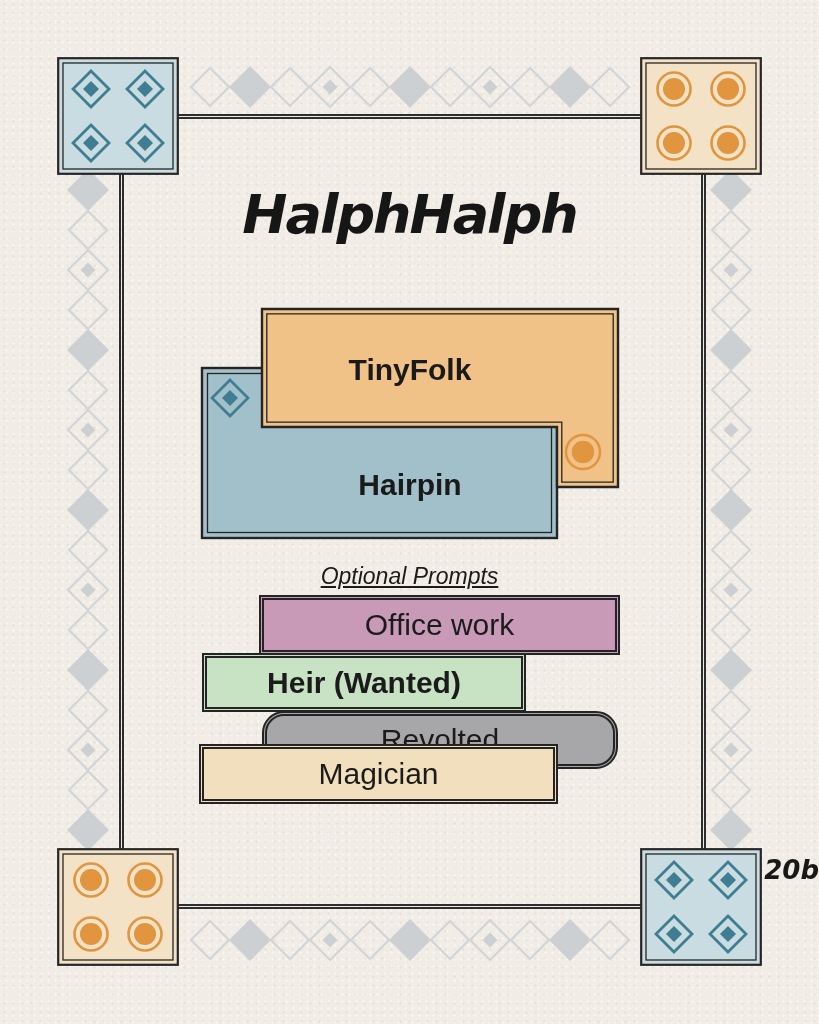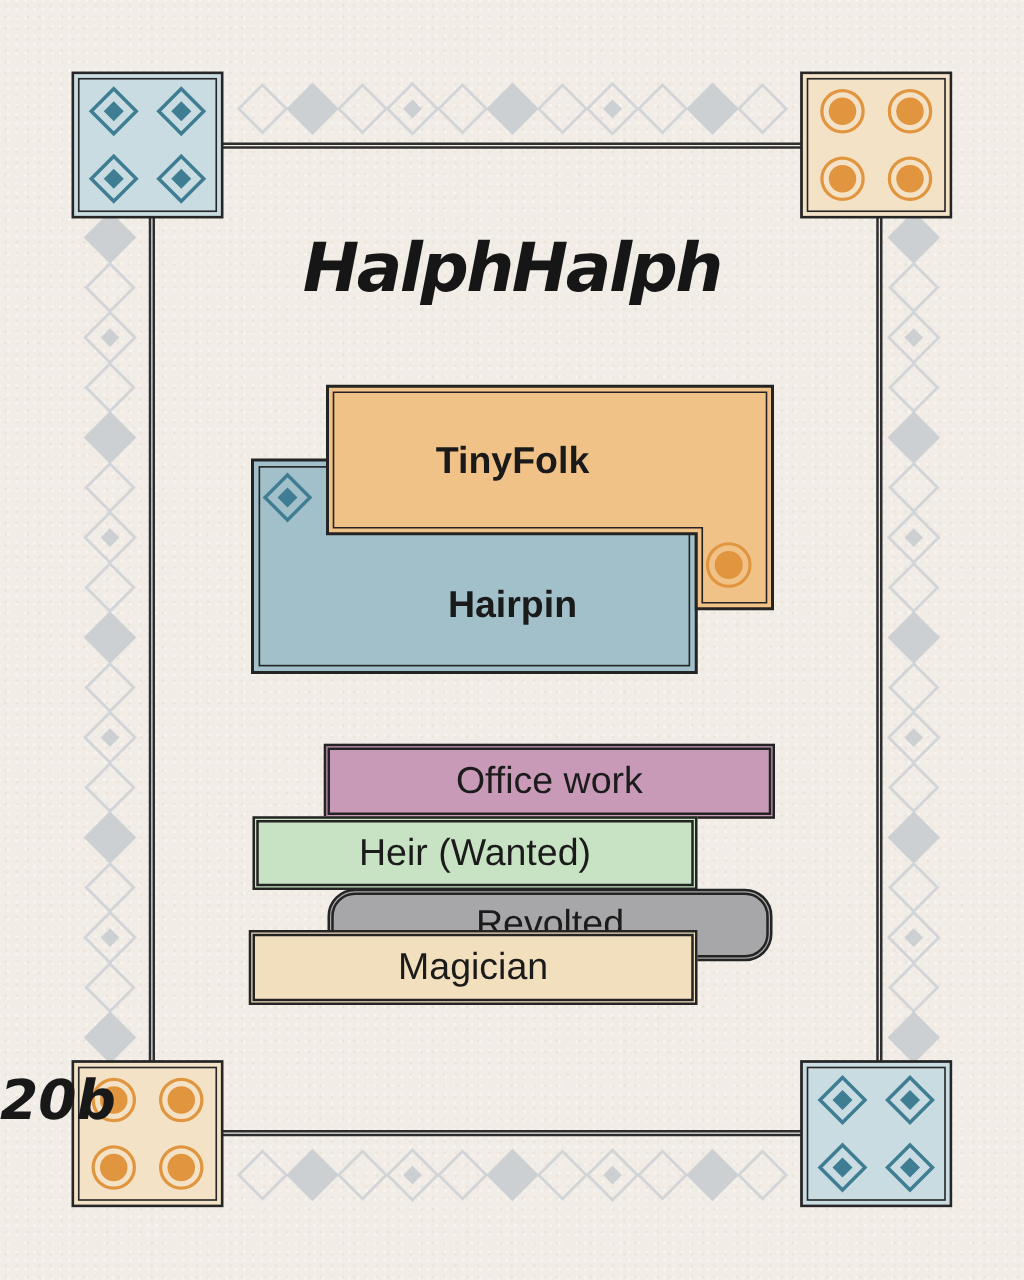--- a/index.html
+++ b/index.html
@@ -35,28 +35,28 @@
     font-style:italic;font-size:23px;text-decoration:underline;
     color:#1a1a1a;
   }
   
   .bar{
     box-sizing:border-box;border:5px double #242424;
     display:flex;align-items:center;justify-content:center;
     font-size:30px;color:#1b1b1b;
   }
   .bar-pink {left:259px;top:595px;width:361px;height:60px;background:#c99ab8;}
-  .bar-green{left:202px;top:653px;width:356px;height:59px;background:#c8e3c3;}
+  .bar-green{left:202px;top:653px;width:324px;height:59px;background:#c8e3c3;font-weight:bold;}
   .bar-gray {left:262px;top:711px;width:356px;height:58px;background:#a7a7a9;border-radius:22px;}
   .bar-tan  {left:199px;top:744px;width:359px;height:60px;background:#f2dfbd;}
   
   .footer-code{
-    left:0;top:855px;width:819px;text-align:left;
+    left:0;top:855px;width:819px;text-align:right;
     font-family:"DejaVu Sans", sans-serif;
-    font-style:italic;font-weight:bold;font-size:44px;color:#181818;
+    font-style:italic;font-weight:bold;font-size:26px;color:#181818;
   }
   .card-label{
     font-family:"Liberation Sans", sans-serif;
     font-weight:bold;font-size:30px;fill:#1a1a1a;
   }
 </style>
 </head>
 <body>
 
 <div class="page">
@@ -232,20 +232,21 @@
       <path d="M266.8,313.8 L613.2,313.8 L613.2,482.2 L561.8,482.2 L561.8,422.2 L266.8,422.2 Z" fill="none" stroke="#242424" stroke-width="1.3"></path>
       <g>
         <circle cx="583" cy="452" r="17" fill="none" stroke="#e0953e" stroke-width="2.5"></circle>
         <circle cx="583" cy="452" r="11.2" fill="#e0953e"></circle>
       </g>
       <text class="card-label" x="410" y="369" text-anchor="middle" dominant-baseline="central">TinyFolk</text>
     </g>
     <text class="card-label" x="410" y="484" text-anchor="middle" dominant-baseline="central">Hairpin</text>
   </svg>
 
+  <div class="abs prompts-heading">Optional Prompts</div>
 
   <div class="abs bar bar-pink">
     <span>Office work</span>
   </div>
   <div class="abs bar bar-green">
     <span>Heir (Wanted)</span>
   </div>
   <div class="abs bar bar-gray">
     <span>Revolted</span>
   </div>

